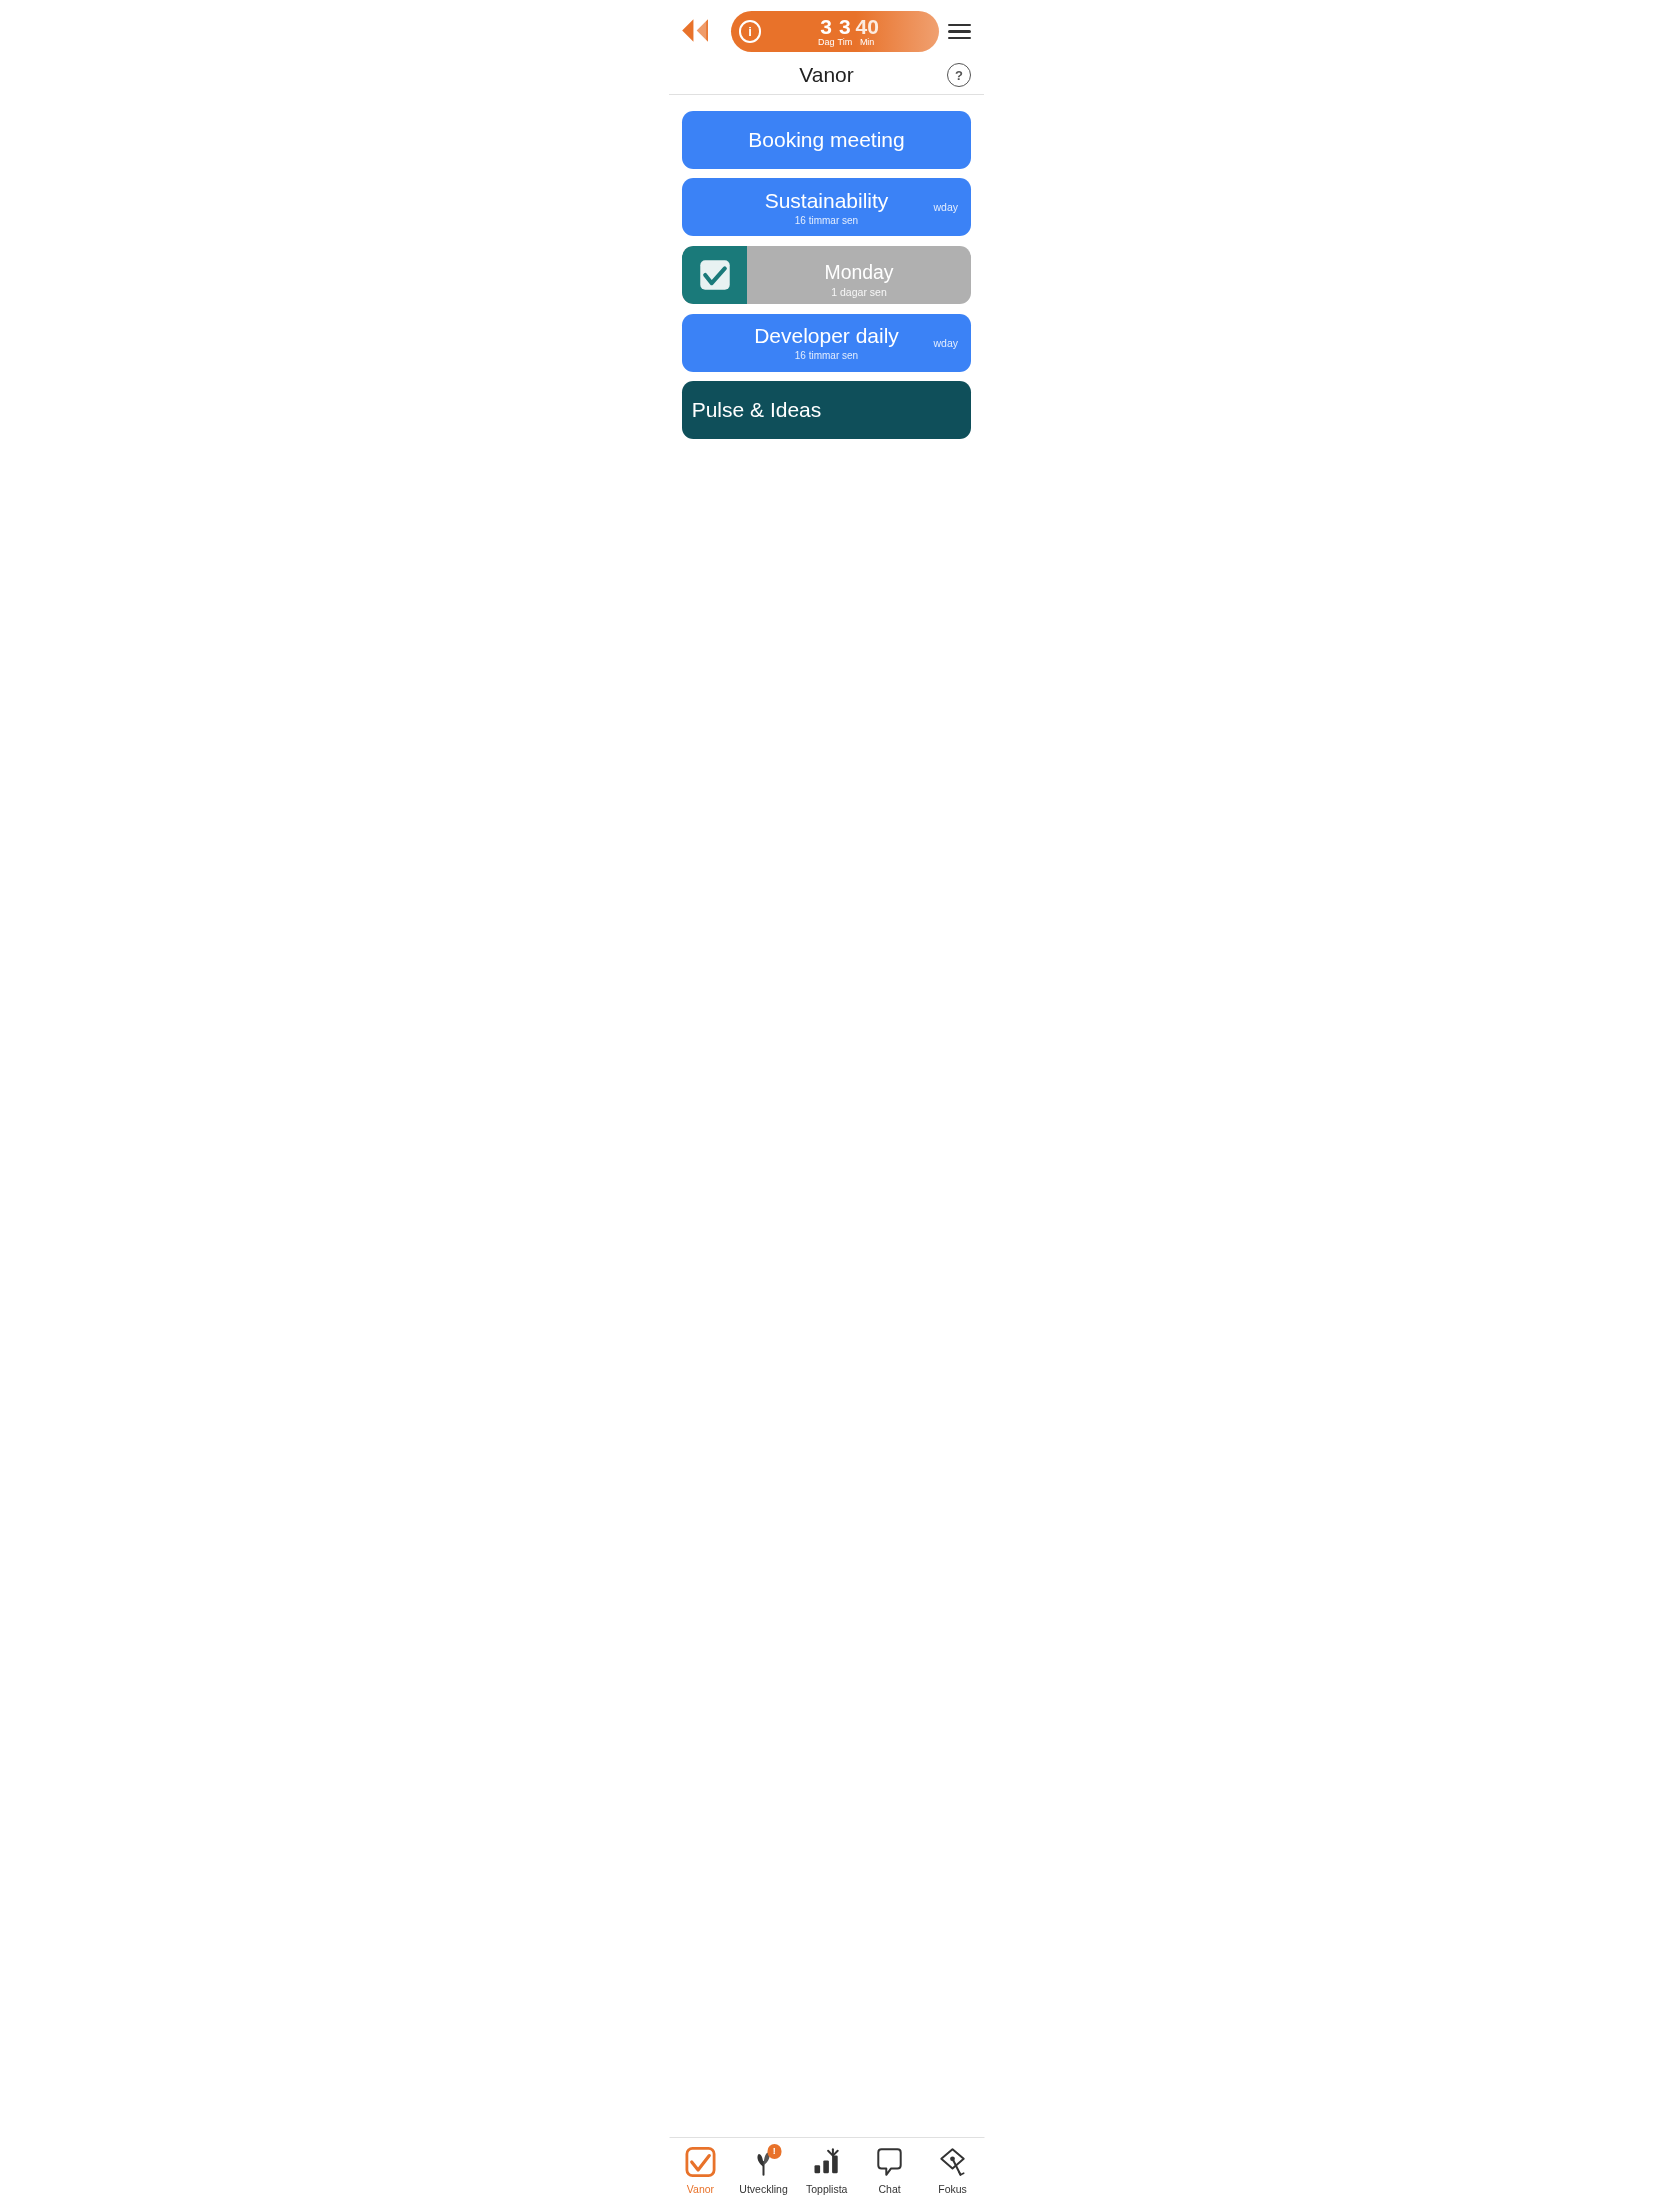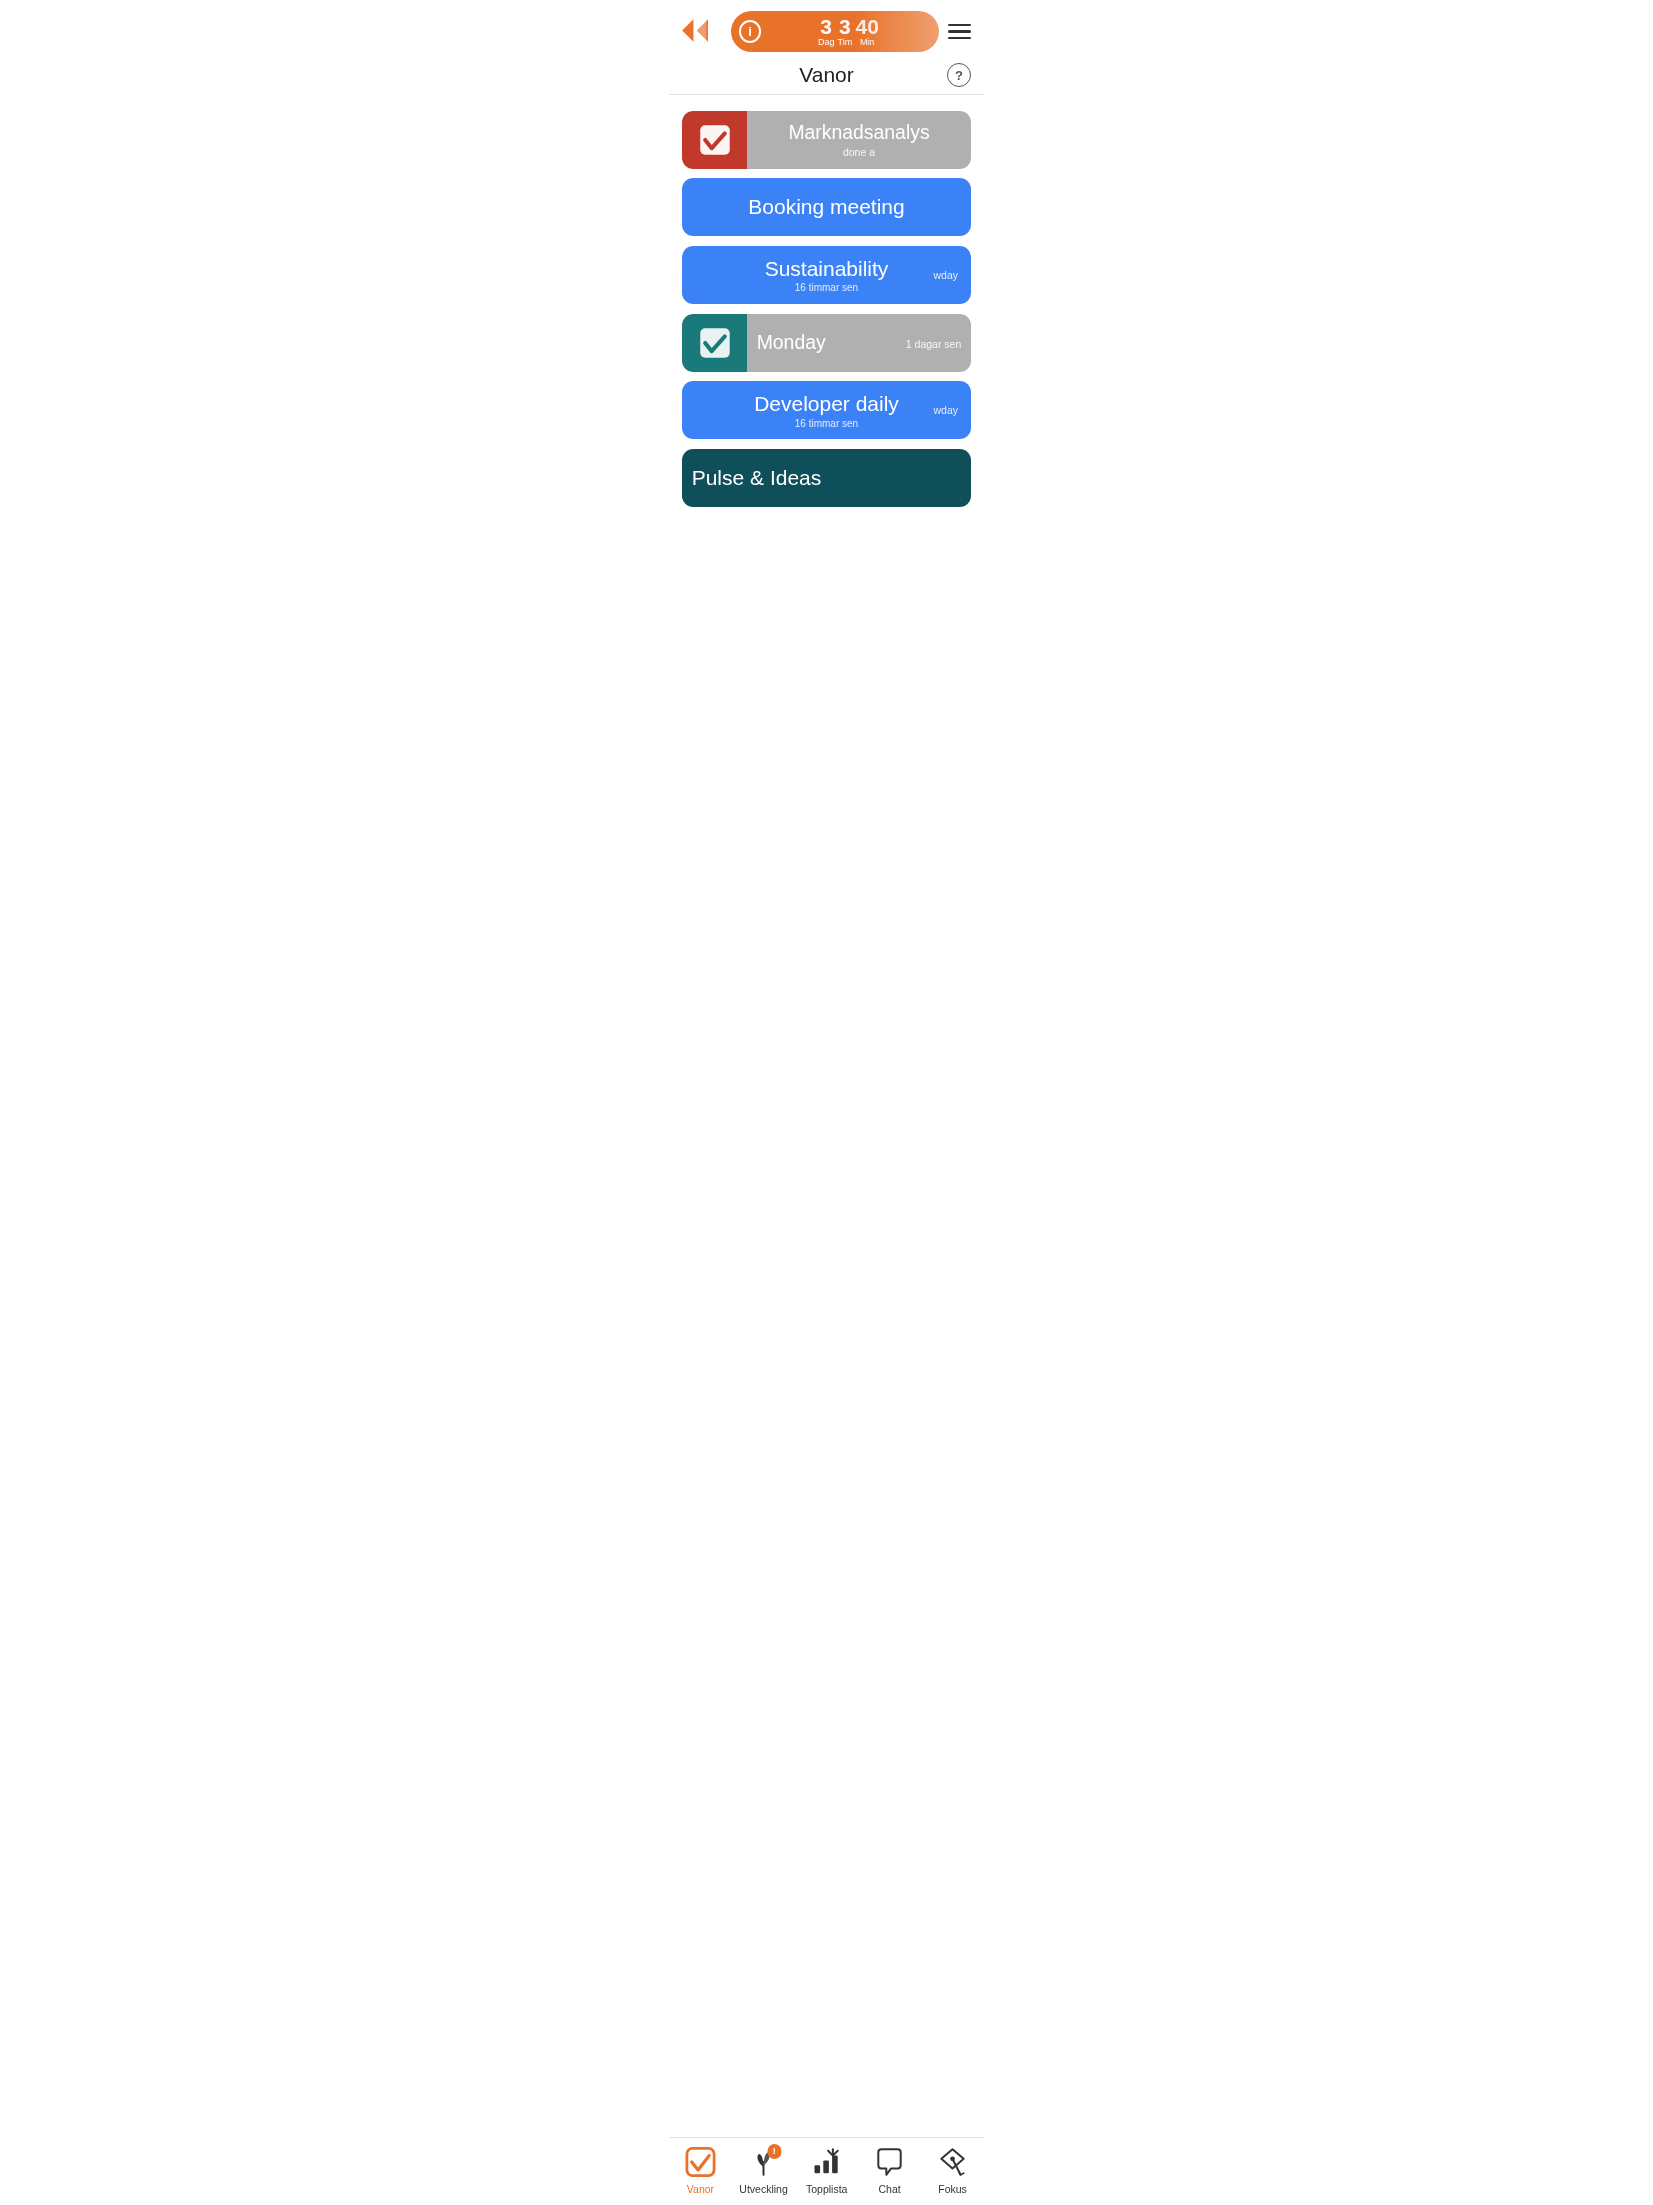--- a/index.html
+++ b/index.html
@@ -251,22 +251,23 @@
       display: flex;
       align-items: center;
       justify-content: center;
       flex-shrink: 0;
       border-radius: 11.3px 0 0 11.3px;
     }
 
     .habit-item.teal-check .habit-body {
       flex: 1;
       display: flex;
-      align-items: center;
-      justify-content: space-between;
+      flex-direction: column;
+      align-items: center;
+      justify-content: flex-end;
       padding: 6.5px 9.7px;
     }
 
     .habit-item.teal-check .habit-title {
       color: white;
       font-size: 19.4px;
       font-weight: 500;
     }
 
     .habit-item.teal-check .habit-subtitle {
@@ -386,32 +387,20 @@
 <div class="page-title-row">
   <span class="page-title">Vanor</span>
   <div class="help-icon">
     <span>?</span>
   </div>
 </div>
 
 <div class="main-content-wrapper">
   <div class="main-content">
 
-    <div class="habit-item done">
-      <div class="habit-check">
-        <svg class="check-svg" viewBox="0 0 44 44" fill="none">
-          <rect x="4" y="4" width="36" height="36" rx="6" fill="white" opacity="0.95"></rect>
-          <polyline points="10,22 18,32 34,14" stroke="#c0392b" stroke-width="5" stroke-linecap="round" stroke-linejoin="round" fill="none"></polyline>
-        </svg>
-      </div>
-      <div class="habit-body">
-        <span class="habit-title">Marknadsanalys</span>
-        <span class="habit-subtitle">done a</span>
-      </div>
-    </div>
 
     <div class="habit-item teal">
       <div class="habit-body">
         <span class="habit-title">Booking meeting</span>
       </div>
     </div>
 
     <div class="habit-item teal">
       <div class="habit-body">
         <span class="habit-title">Sustainability</span>

